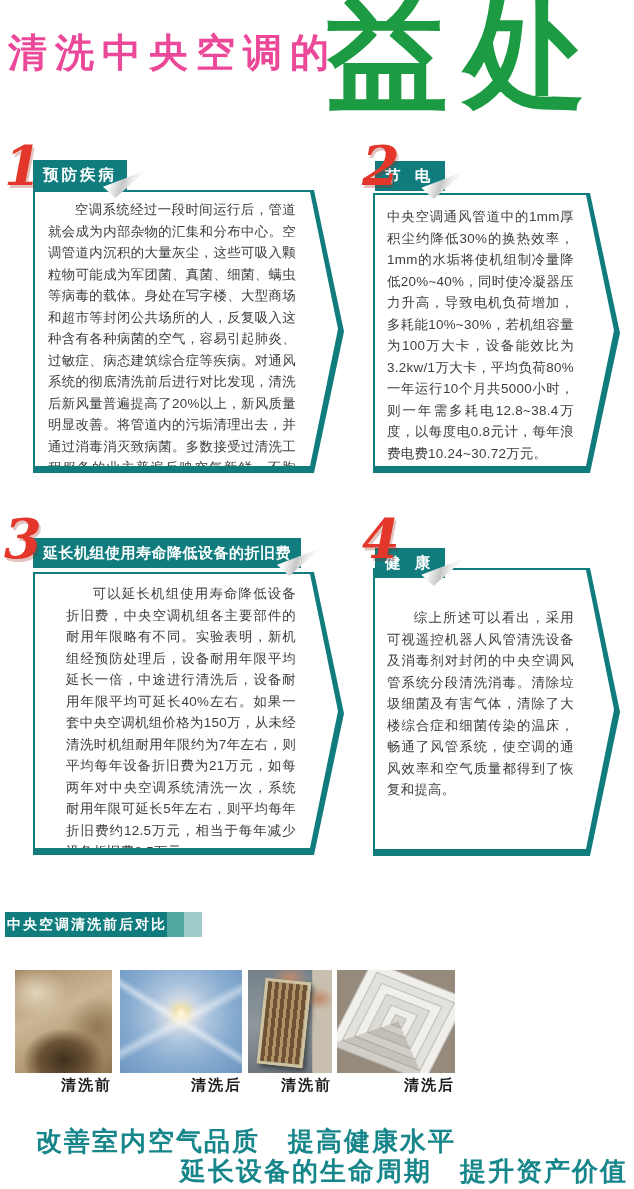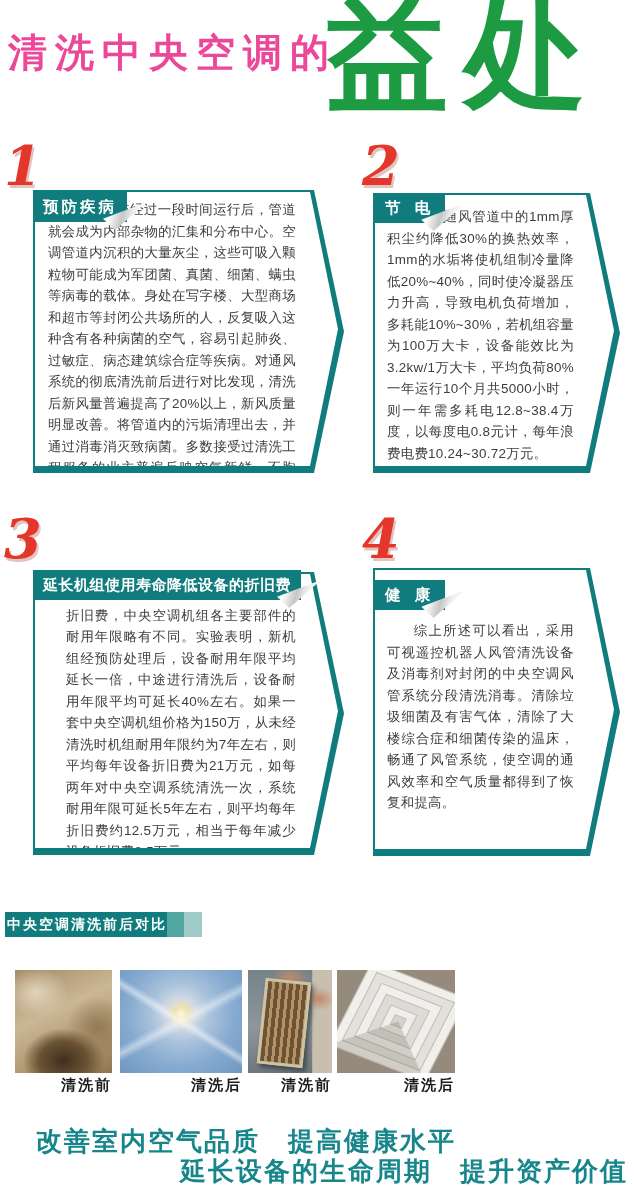--- a/index.html
+++ b/index.html
@@ -24,21 +24,21 @@
   .sec4{left:362px;top:516px;width:262px;height:344px;}
   .num{
     position:absolute;left:0;top:0;z-index:3;
     font-family:"DejaVu Serif",serif;font-style:italic;font-weight:bold;
     font-size:54px;line-height:46px;color:#e2372a;
     text-shadow:2px 3px 0 rgba(150,40,30,.28);
   }
   .banner{
     position:absolute;height:30px;line-height:30px;background:#107c7d;color:#ffffff;
     font-size:15.5px;font-weight:bold;letter-spacing:3px;padding:0 10px;
-    white-space:nowrap;z-index:2;margin-top:32px;
+    white-space:nowrap;z-index:2;
   }
   .sec1 .banner{left:29px;top:17px;}
   .sec2 .banner{left:13px;top:18px;letter-spacing:5px;}
   .sec3 .banner{left:29px;top:22px;letter-spacing:0.5px;font-size:15px;}
   .sec4 .banner{left:13px;top:32px;letter-spacing:5px;}
   .curl{
     position:absolute;right:-20px;bottom:-8px;width:44px;height:28px;z-index:3;
     background:linear-gradient(105deg,#ffffff 18%,#c6c6c6 45%,#ececec 62%,#ffffff 88%);
     clip-path:polygon(0 60%,100% 0,28% 100%);
   }
@@ -57,21 +57,21 @@
     clip-path:polygon(0 0,calc(100% - 28px) 0,100% 50%,calc(100% - 28px) 100%,0 100%);
   }
   .box-text{
     color:#3d3d3d;font-size:13.4px;line-height:21.5px;letter-spacing:0.3px;
     text-align:justify;margin:0;
   }
   .indent{text-indent:2em;}
   .sec1 .box-text{padding:7px 42px 0 13px;}
   .sec2 .box-text{padding:11px 40px 0 12px;}
   .sec3 .box-text{padding:9px 42px 0 31px;}
-  .sec4 .box-text{padding:50px 40px 0 12px;}
+  .sec4 .box-text{padding:37px 40px 0 12px;}
   
   .compare-banner{
     position:absolute;left:5px;top:912px;width:197px;height:25px;line-height:25px;
     color:#ffffff;font-size:14px;font-weight:bold;letter-spacing:2px;
     padding-left:2px;box-sizing:border-box;white-space:nowrap;
     background:linear-gradient(90deg,#107c7d 0%,#107c7d 82%,#53a7a2 82%,#53a7a2 91%,#9fccc8 91%,#9fccc8 100%);
   }
   .photo{position:absolute;top:970px;height:103px;overflow:hidden;}
   .photo1{left:15px;width:97px;
     background:

